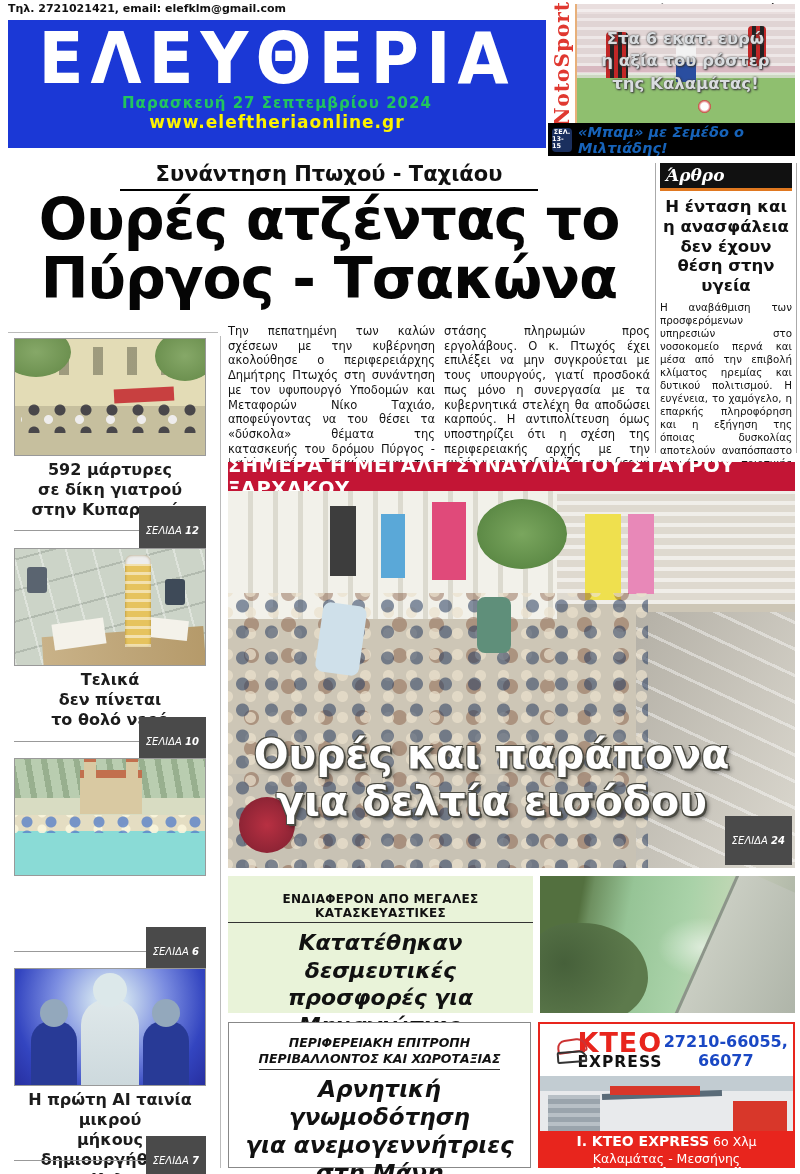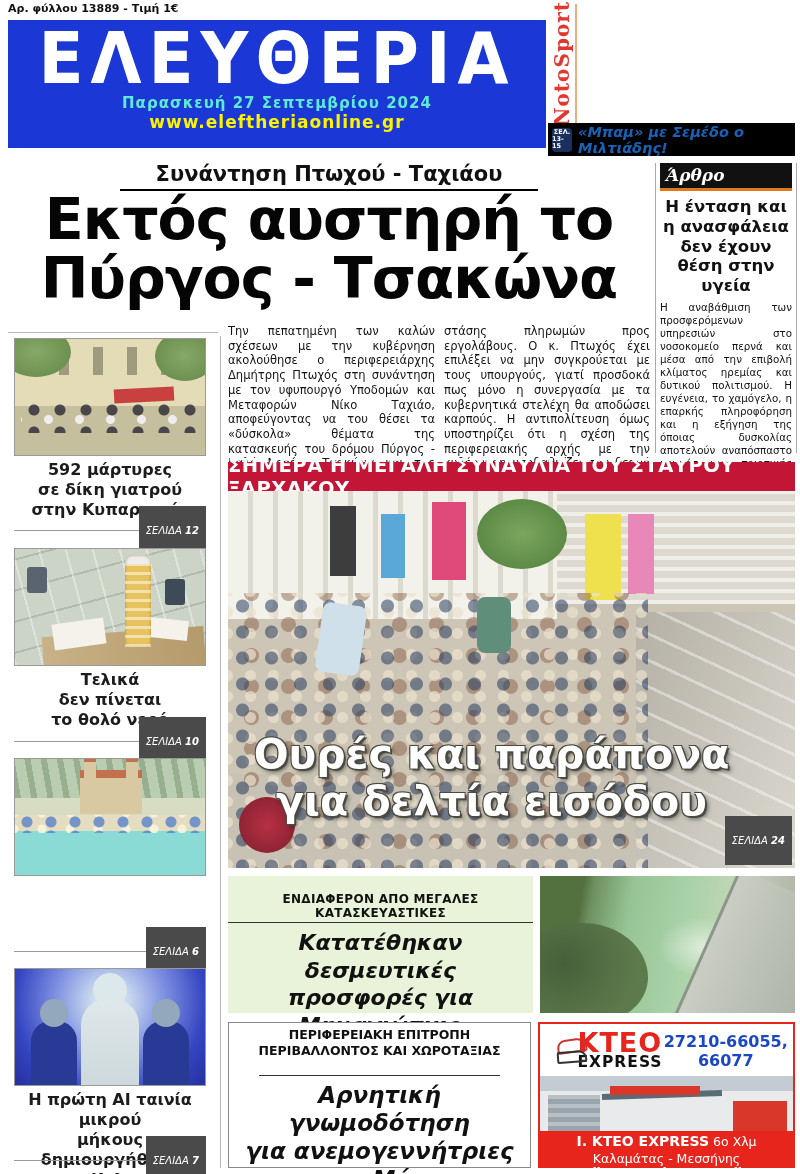--- a/index.html
+++ b/index.html
@@ -5,21 +5,21 @@
   html,body{margin:0;padding:0;background:#888;}
   .page{position:relative;width:800px;height:1174px;background:#fff;margin:0 auto;
         font-family:"DejaVu Sans","Liberation Sans",sans-serif;color:#111;overflow:hidden;}
   .abs{position:absolute;}
   .prelines{white-space:pre-line;}
   
   .topstrip{top:2px;left:8px;right:5px;height:16px;font-size:11px;font-weight:bold;display:flex;justify-content:space-between;}
   
   .masthead{top:20px;left:8px;width:538px;height:128px;background:#1b38d6;text-align:center;}
   .mast-title{margin-top:6px;font-size:66px;font-weight:bold;color:#fff;letter-spacing:7px;line-height:1.0;transform:scaleY(1.08);}
-  .mast-date{font-size:15px;font-weight:bold;color:#5eead4;margin-top:2px;letter-spacing:1px;}
+  .mast-date{font-size:15px;font-weight:bold;color:#22c55e;margin-top:2px;letter-spacing:1px;}
   .mast-url{font-size:17px;font-weight:bold;color:#fcf300;letter-spacing:1px;cursor:pointer;}
   
   .noto{top:4px;left:548px;width:247px;height:152px;}
   .noto-photo{position:absolute;left:0;top:0;right:0;height:119px;overflow:hidden;
     background:linear-gradient(180deg,#e9dede 0 8%,#e0d4d4 8% 52%,#d8b8c0 52% 58%,#cdd8c2 58% 62%,#8fbf6f 62% 100%);}
   .noto-stand{position:absolute;left:0;top:0;right:0;height:60%;
     background:repeating-linear-gradient(0deg,rgba(255,255,255,.45) 0 3px,transparent 3px 9px);}
   .noto-strip{position:absolute;left:0;top:0;bottom:33px;width:27px;background:#fff;border-right:2px solid #e8b07a;
     display:flex;align-items:center;justify-content:center;}
   .noto-brand{writing-mode:vertical-rl;transform:rotate(180deg);font-family:"DejaVu Serif","Liberation Serif",serif;
@@ -84,21 +84,21 @@
   .dam{top:876px;left:540px;width:255px;height:137px;overflow:hidden;
     background:linear-gradient(100deg,#53703f 0 16%,#6e9060 20%,#96c496 34%,#a9d2a8 55%,#bcd6b2 68%,#c4cab8 76%,#a9b1a2 100%);}
   .dam-wall{position:absolute;right:-20px;top:8px;width:110px;height:160px;transform:rotate(24deg);
     background:linear-gradient(90deg,#c9cdc2,#aeb4a8);border-left:3px solid #8d958a;}
   .dam-glow{position:absolute;left:46%;top:30%;width:90px;height:60px;border-radius:50%;
     background:radial-gradient(rgba(255,255,255,.55),transparent 70%);}
   .dam-cliff{position:absolute;left:-12px;bottom:-10px;width:120px;height:100px;border-radius:40% 60% 50% 40%;
     background:radial-gradient(circle at 30% 40%,#46603a,#5d7a4c 70%);}
   
   .windbox{top:1022px;left:228px;width:303px;height:146px;border:1px solid #888;box-sizing:border-box;text-align:center;background:#fff;}
-  .w-kick{display:inline-block;margin-top:4px;font-size:12.5px;font-weight:bold;line-height:1.3;border-bottom:1.5px solid #333;padding-bottom:15px;}
+  .w-kick{display:inline-block;margin-top:12px;font-size:12.5px;font-weight:bold;line-height:1.3;border-bottom:1.5px solid #333;padding-bottom:1px;font-style:italic;}
   .w-head{font-size:23px;font-weight:bold;font-style:italic;line-height:1.22;margin-top:5px;}
   .kteo{top:1022px;left:538px;width:257px;height:146px;border:2px solid #e8251d;box-sizing:border-box;background:#fff;}
   .k-top{position:absolute;left:0;right:0;top:0;height:52px;display:flex;align-items:center;padding-left:12px;}
   .k-car{width:30px;height:34px;margin-left:3px;position:relative;}
   .k-car:before{content:"";position:absolute;left:2px;top:6px;width:26px;height:10px;border:2px solid #c33;border-radius:8px 10px 2px 2px;transform:rotate(-8deg);}
   .k-car:after{content:"";position:absolute;left:2px;top:18px;width:26px;height:8px;border:2px solid #333;border-radius:2px 8px 2px 2px;transform:rotate(-4deg);}
   .k-logo{line-height:.95;margin-left:2px;}
   .k-kteo{font-size:27px;font-weight:bold;color:#e8251d;letter-spacing:1px;}
   .k-exp{font-size:15.5px;font-weight:bold;color:#111;letter-spacing:1px;}
   .k-right{margin-left:auto;margin-right:4px;text-align:center;}
@@ -148,46 +148,57 @@
   .aiphoto .fig-c:before{content:"";position:absolute;left:50%;top:-26px;width:34px;height:34px;margin-left:-17px;border-radius:50%;background:#dce8ea;}
   .aiphoto .fig-s{position:absolute;bottom:0;width:46px;height:64px;border-radius:20px 20px 0 0;background:#283a96;}
   .aiphoto .fig-s:before{content:"";position:absolute;left:50%;top:-22px;width:28px;height:28px;margin-left:-14px;border-radius:50%;background:#93a8bc;}
 </style>
 </head>
 <body>
 
 <div class="page">
 
   <div class="abs topstrip">
+    <span>Τηλ. 2721021421, email: elefklm@gmail.com</span>
     <span>Αρ. φύλλου 13889 - Τιμή 1€</span>
   </div>
 
   <div class="abs masthead">
     <div class="mast-title">ΕΛΕΥΘΕΡΙΑ</div>
     <div class="mast-date">Παρασκευή 27 Σεπτεμβρίου 2024</div>
     <div class="mast-url">www.eleftheriaonline.gr</div>
   </div>
 
   <div class="abs noto">
+    <div class="noto-photo">
+      <div class="noto-stand"></div>
+      <div class="player" style="left:58px;top:28px;width:22px;height:46px;background:repeating-linear-gradient(90deg,#c22727 0 4px,#222 4px 8px);"></div>
+      <div class="player" style="left:128px;top:34px;width:20px;height:44px;background:linear-gradient(180deg,#f2f2f2 0 55%,#2a4ea0 55%);"></div>
+      <div class="player" style="left:200px;top:22px;width:18px;height:40px;background:repeating-linear-gradient(90deg,#c22727 0 4px,#222 4px 8px);"></div>
+      <div class="player" style="left:150px;top:96px;width:13px;height:13px;border-radius:50%;background:radial-gradient(#fff 40%,#c33 70%);"></div>
+      <div class="noto-head prelines">Στα 6 εκατ. ευρώ
+η αξία του ρόστερ
+της Καλαμάτας!</div>
+    </div>
     <div class="noto-strip">
       <span class="noto-brand">NotoSport</span>
     </div>
     <div class="noto-bar">
       <span class="noto-badge">
         <span>ΣΕΛ.</span>
         <span>13-15</span>
       </span>
       <span class="noto-bartext">«Μπαμ» με Σεμέδο ο Μιλτιάδης!</span>
     </div>
   </div>
 
   <div class="abs kicker-wrap">
     <span class="kicker">Συνάντηση Πτωχού - Ταχιάου</span>
   </div>
-  <div class="abs headline prelines">Εκτός αυστηρή το
+  <div class="abs headline prelines">Ουρές ατζέντας το
 Πύργος - Τσακώνα</div>
   <div class="abs bodycol" style="left:228px;">Την πεπατημένη των καλών σχέσεων με την κυβέρνηση ακολούθησε ο περιφερειάρχης Δημήτρης Πτωχός στη συνάντηση με τον υφυπουργό Υποδομών και Μεταφορών Νίκο Ταχιάο, αποφεύγοντας να του θέσει τα «δύσκολα» θέματα της κατασκευής του δρόμου Πύργος - Καλό Νερό - Τσακώνα και της διακοπής έργων της Περιφέρειας εξαιτίας της κυβερνητικής</div>
   <div class="abs bodycol" style="left:444px;width:206px;">
     <span>στάσης πληρωμών προς εργολάβους. Ο κ. Πτωχός έχει επιλέξει να μην συγκρούεται με τους υπουργούς, γιατί προσδοκά πως μόνο η συνεργασία με τα κυβερνητικά στελέχη θα αποδώσει καρπούς. Η αντιπολίτευση όμως υποστηρίζει ότι η σχέση της περιφερειακής αρχής με την κυβέρνηση υποβαθμίζει τον θεσμό της αυτοδιοίκησης.</span>
     <span class="pageref5"><span class="sq"></span><span>ΣΕΛΙΔΑ 5</span></span>
   </div>
 
   <div class="abs opinion">
     <div class="op-head">Άρθρο</div>
     <div class="op-title">Η ένταση και η ανασφάλεια δεν έχουν θέση στην υγεία</div>

